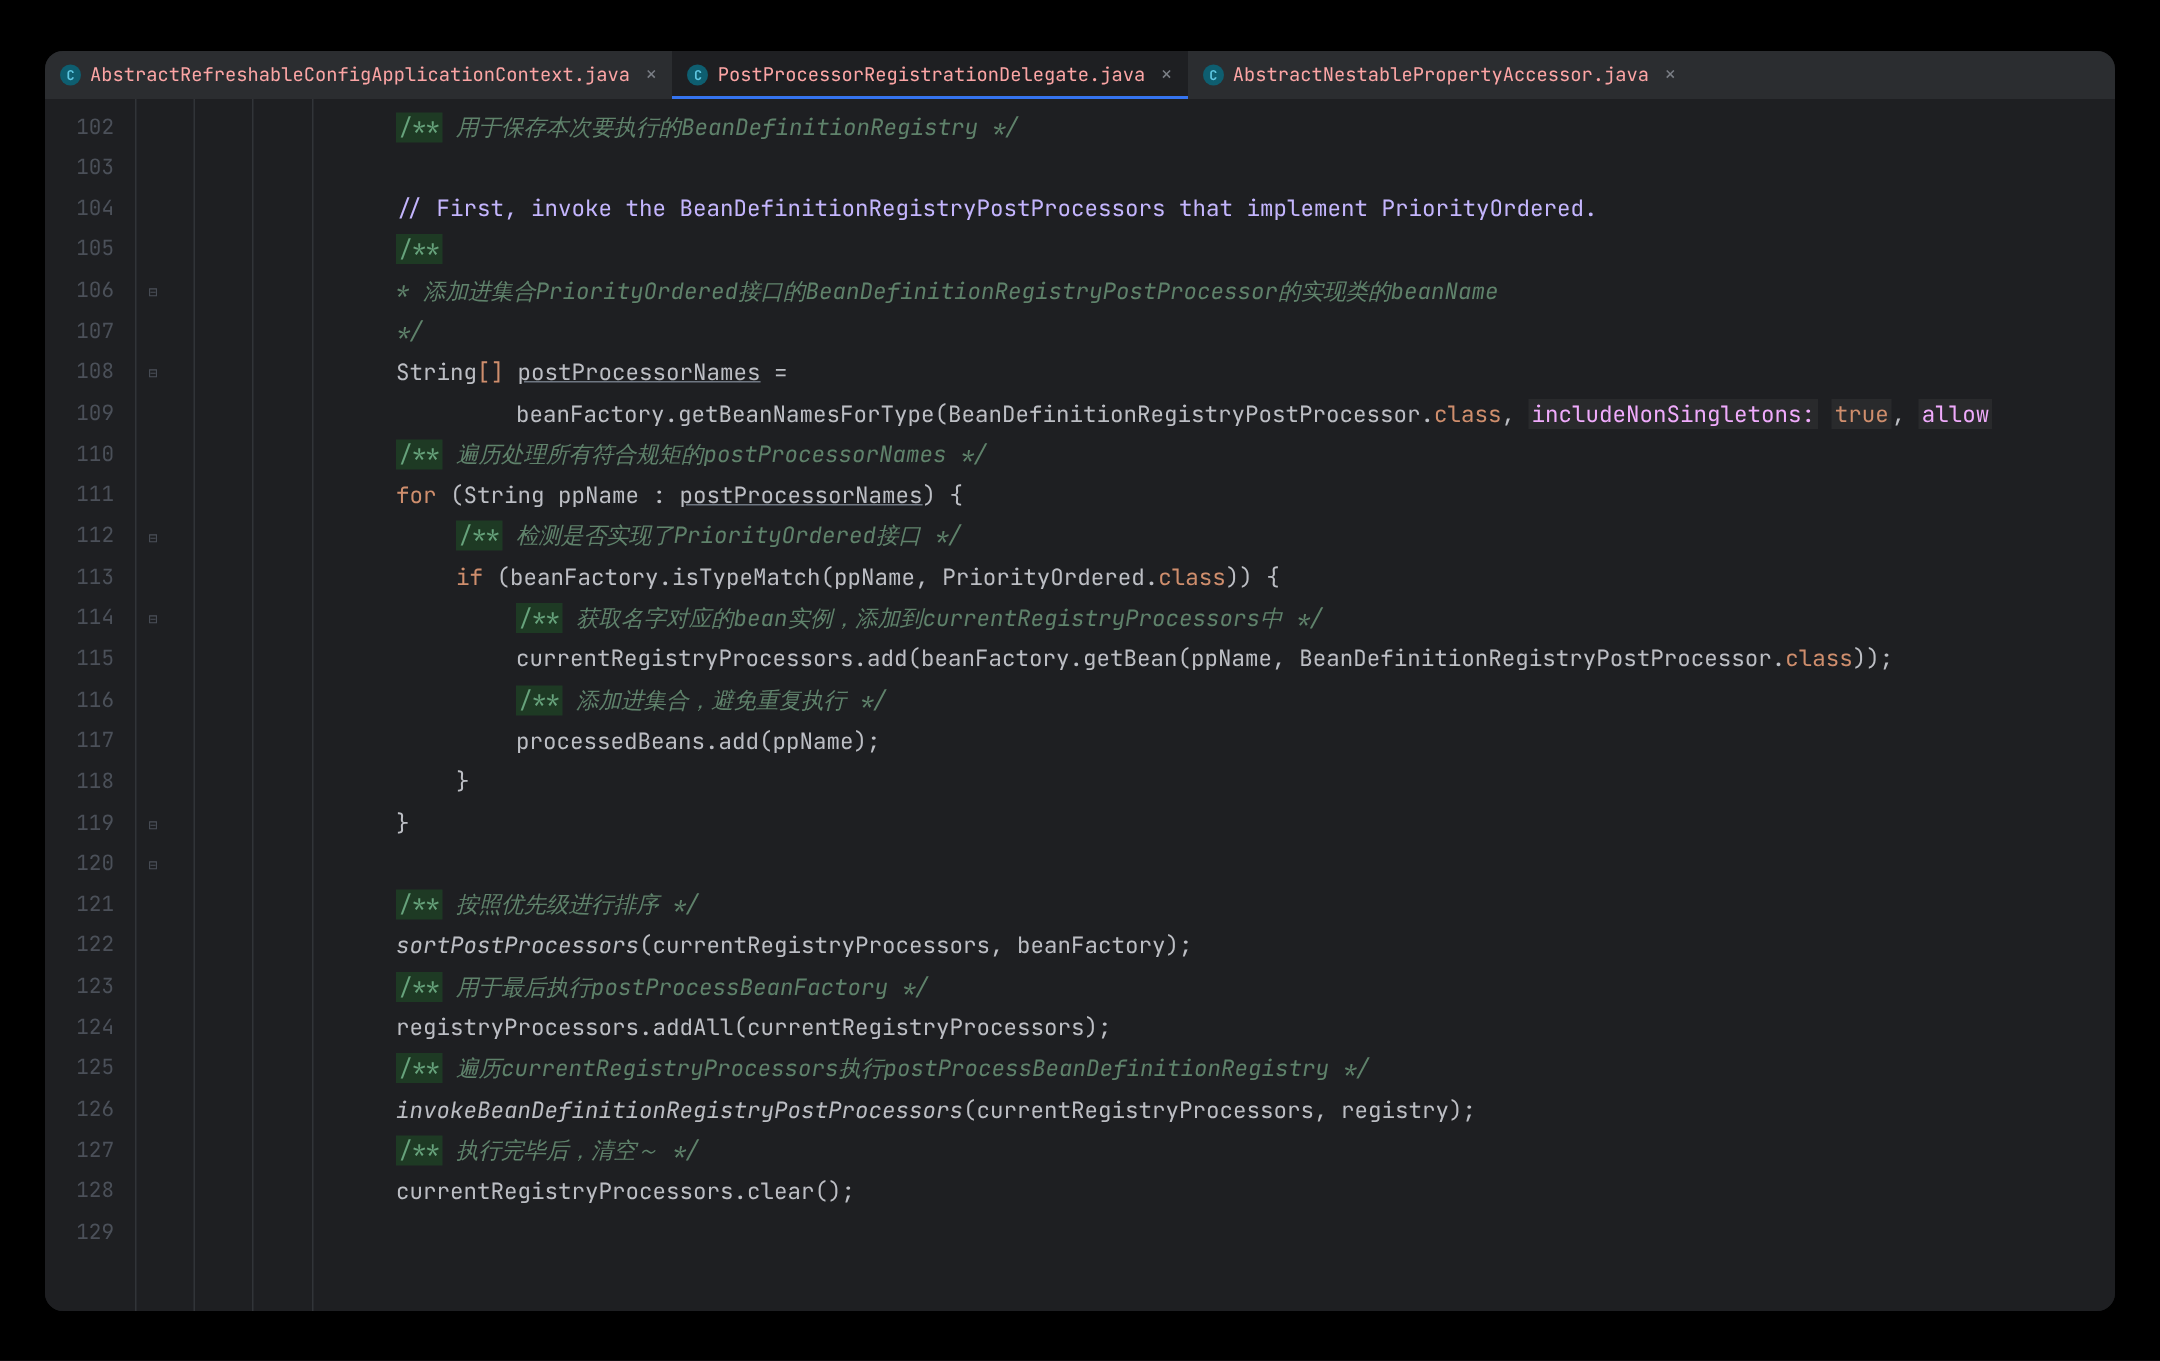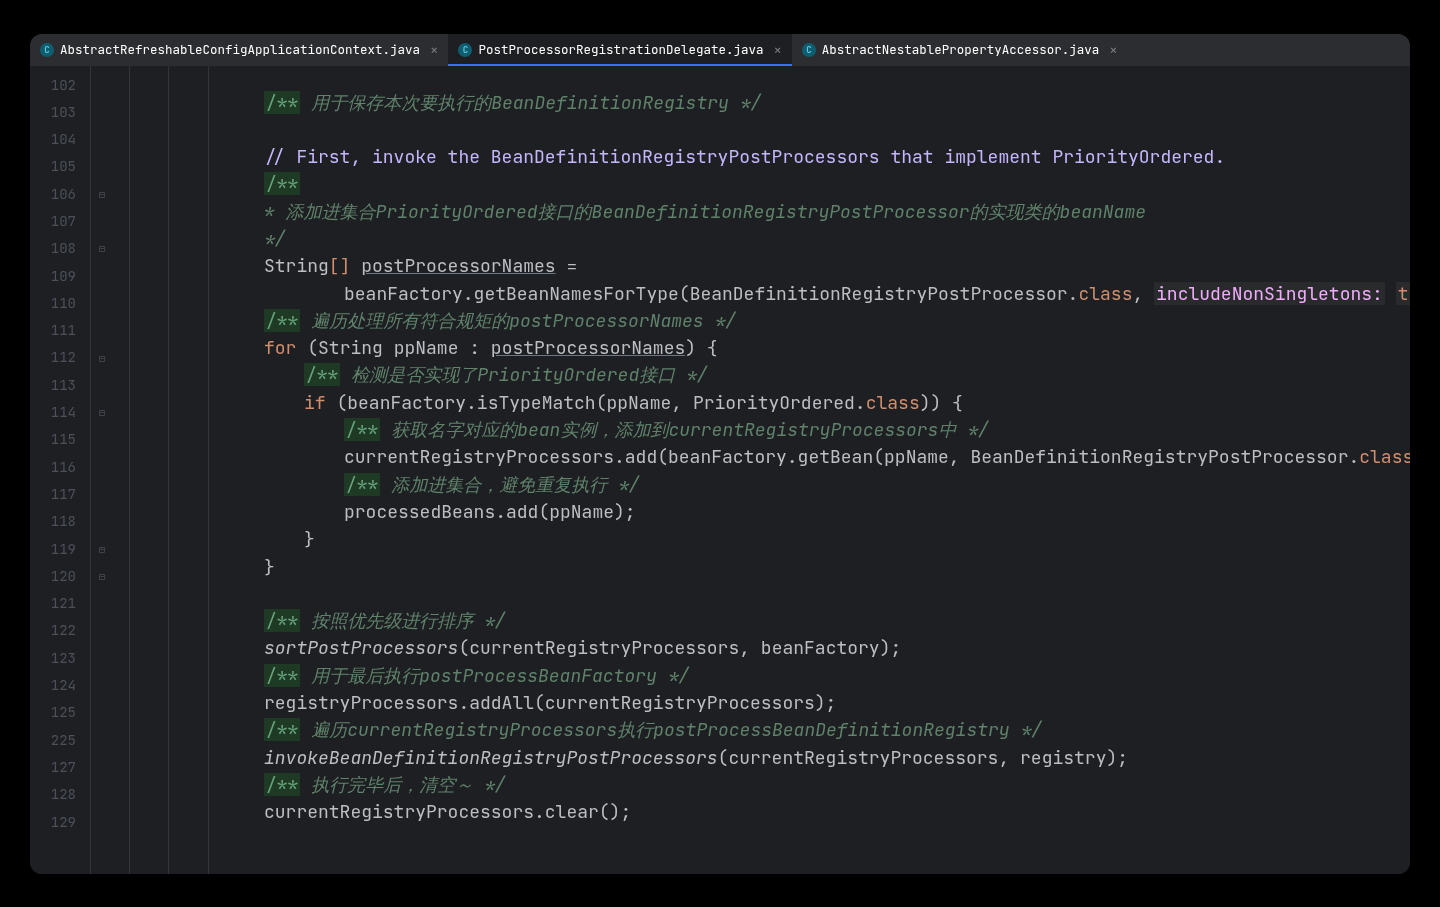--- a/index.html
+++ b/index.html
@@ -58,21 +58,21 @@
       border-radius: 50%;
       background: #0e5e70;
       display: flex;
       align-items: center;
       justify-content: center;
       font-size: 9px;
       color: #5dc5e0;
       font-weight: bold;
     }
     .tab-label {
-      color: #ffffff;
+      color: #fca5a5;
     }
     .tab-close {
       color: #7a7e85;
       font-size: 14px;
       margin-left: 4px;
     }
     .editor-container {
       flex: 1;
       display: flex;
       overflow: hidden;
@@ -125,22 +125,22 @@
     .indent-line {
       position: absolute;
       top: 0;
       bottom: 0;
       width: 1px;
       background: #313438;
     }
     .code-area {
       flex: 1;
       background: #1e1f22;
-      padding-top: 23px;
-      font-size: 18px;
+      padding-top: 6px;
+      font-size: 15px;
       overflow: hidden;
     }
     .code-line {
       height: 27.3px;
       line-height: 27.3px;
       white-space: nowrap;
       color: #bcbec4;
     }
     .c-comment { color: #c4b5fd; }
     .c-doc { color: #5f826b; font-style: italic; }
@@ -216,21 +216,21 @@
         <div>116</div>
         <div>117</div>
         <div>118</div>
         <div>119</div>
         <div>120</div>
         <div>121</div>
         <div>122</div>
         <div>123</div>
         <div>124</div>
         <div>125</div>
-        <div>225</div>
+        <div>126</div>
         <div>127</div>
         <div>128</div>
         <div>129</div>
       </div>
     <div class="fold-gutter" id="fold-gutter">
         <div></div>
         <div></div>
         <div></div>
         <div></div>
         <div>⊟</div>

